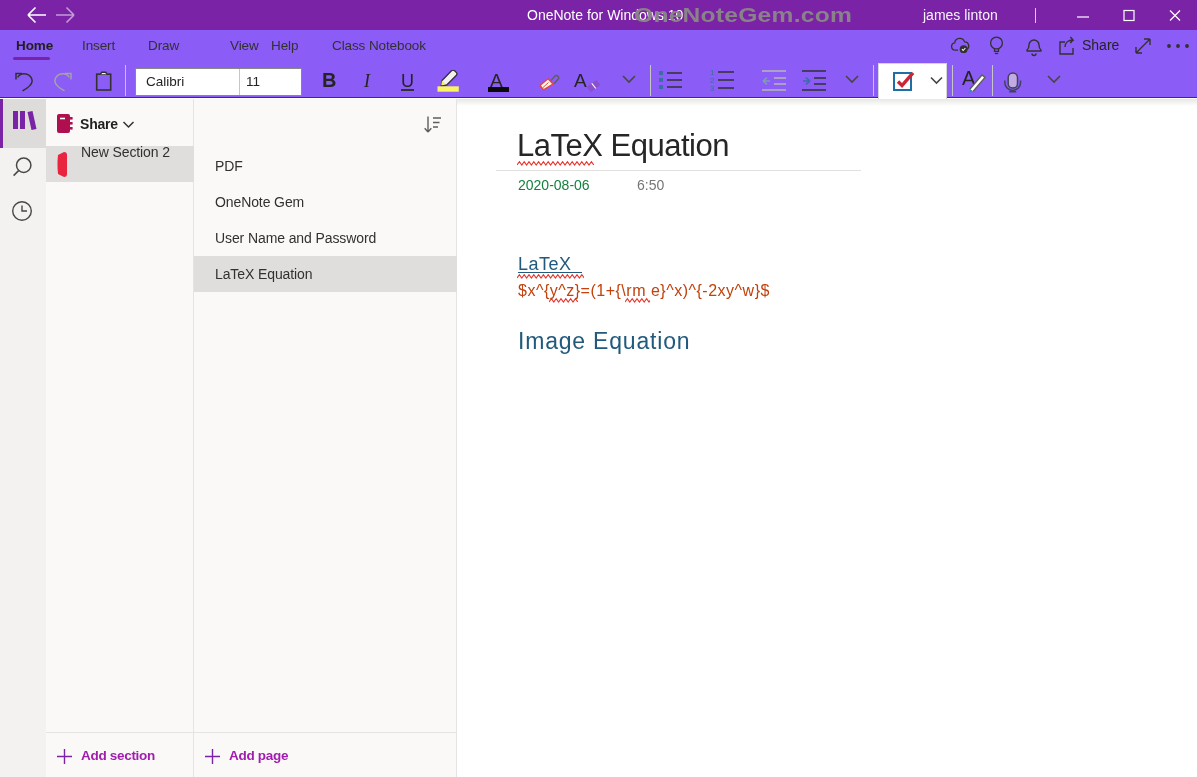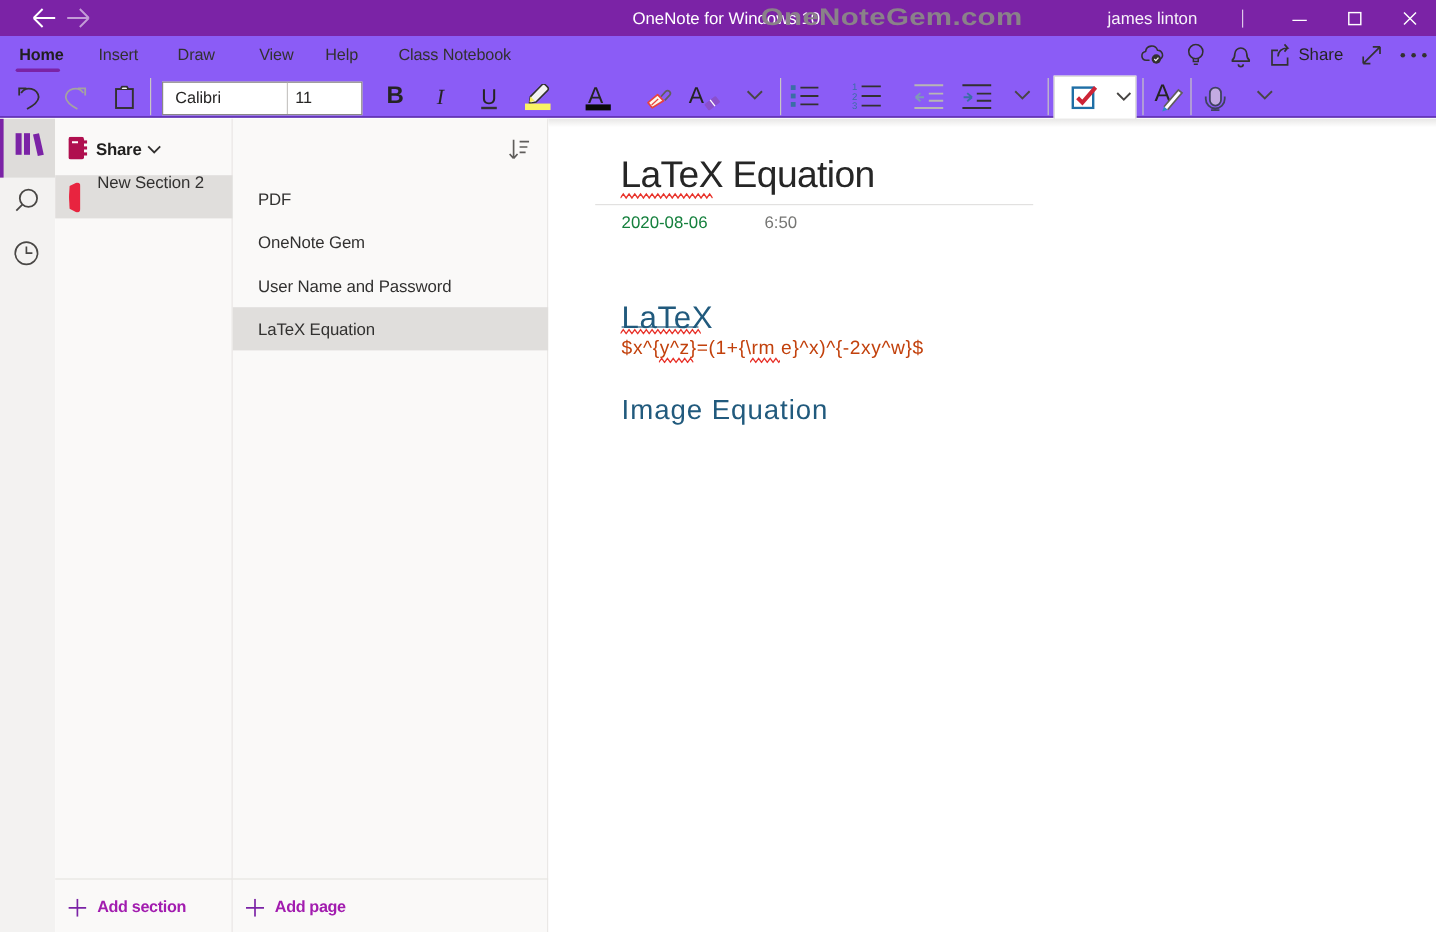--- a/index.html
+++ b/index.html
@@ -54,21 +54,21 @@
     <svg class="abs" style="left:1164px;top:9px" width="22" height="13" viewBox="0 0 22 13">
       <path d="M6 1.5 L16 11.5 M16 1.5 L6 11.5" stroke="#fff" stroke-width="1.2" fill="none"></path>
     </svg>
   </div>
 
   <div id="ribbon">
     <div class="tab" style="left:16px; font-weight:bold; color:#201f1e;">Home</div>
     <div class="abs" style="left:13px;top:27px;width:37px;height:3px;background:#7b23a6;border-radius:2px;"></div>
     <div class="tab" style="left:82px;">Insert</div>
     <div class="tab" style="left:148px;">Draw</div>
-    <div class="tab" style="left:216px;text-align:center;">View</div>
+    <div class="tab" style="left:230px;text-align:center;">View</div>
     <div class="tab" style="left:271px;">Help</div>
     <div class="tab" style="left:332px;">Class Notebook</div>
 
     <svg class="abs" style="left:950px;top:7px" width="22" height="18" viewBox="0 0 22 18">
       <path d="M7.5 13.2 H5.2 a3.7 3.7 0 0 1 -0.5 -7.35 A5.1 5.1 0 0 1 14.6 4.9 a4 4 0 0 1 2.4 7.3" stroke="#323130" stroke-width="1.3" fill="none" stroke-linecap="round"></path>
       <circle cx="13.6" cy="12.2" r="3.9" fill="#323130"></circle>
       <path d="M11.9 12.2 l1.3 1.3 l2.2 -2.5" stroke="#f3f2f1" stroke-width="1.1" fill="none"></path>
     </svg>
     <svg class="abs" style="left:989px;top:6px" width="16" height="19" viewBox="0 0 16 19">
       <circle cx="7.5" cy="7" r="5.9" stroke="#323130" stroke-width="1.3" fill="none"></circle>
@@ -275,21 +275,21 @@
     <div id="content">
       <div class="abs" style="left:0;top:0;width:740px;height:7px;background:linear-gradient(#e8e7e6,#ffffff);"></div>
       <div class="abs" style="left:60px;top:29px;font-size:31px;font-weight:300;color:#262626;letter-spacing:-0.5px;">LaTeX Equation</div>
       <svg class="abs" style="left:60px;top:60.5px" width="77" height="6" viewBox="0 0 77 6">
         <path d="M0 5.0 l2.4 -3.4 l2.4 3.4 l2.4 -3.4 l2.4 3.4 l2.4 -3.4 l2.4 3.4 l2.4 -3.4 l2.4 3.4 l2.4 -3.4 l2.4 3.4 l2.4 -3.4 l2.4 3.4 l2.4 -3.4 l2.4 3.4 l2.4 -3.4 l2.4 3.4 l2.4 -3.4 l2.4 3.4 l2.4 -3.4 l2.4 3.4 l2.4 -3.4 l2.4 3.4 l2.4 -3.4 l2.4 3.4 l2.4 -3.4 l2.4 3.4 l2.4 -3.4 l2.4 3.4 l2.4 -3.4 l2.4 3.4 l2.4 -3.4 l2.4 3.4" stroke="#e8322a" stroke-width="1.1" fill="none"></path>
       </svg>
       <div class="abs" style="left:39px;top:71px;width:365px;height:1px;background:#e2e1e0;"></div>
       <div class="abs" style="left:61px;top:78px;font-size:14px;color:#15803d;">2020-08-06</div>
       <div class="abs" style="left:180px;top:78px;font-size:14px;color:#767674;">6:50</div>
 
-      <div class="abs" style="left:61px;top:154px;font-size:26px;letter-spacing:0.5px;color:#215a7d;line-height:22px;">LaTeX</div>
+      <div class="abs" style="left:61px;top:154px;font-size:18px;letter-spacing:0.5px;color:#215a7d;line-height:22px;">LaTeX</div>
       <div class="abs" style="left:61px;top:172.5px;width:64px;height:1.5px;background:#215a7d;"></div>
       <svg class="abs" style="left:60px;top:173.5px" width="67" height="6" viewBox="0 0 67 6">
         <path d="M0 5.0 l2.4 -3.4 l2.4 3.4 l2.4 -3.4 l2.4 3.4 l2.4 -3.4 l2.4 3.4 l2.4 -3.4 l2.4 3.4 l2.4 -3.4 l2.4 3.4 l2.4 -3.4 l2.4 3.4 l2.4 -3.4 l2.4 3.4 l2.4 -3.4 l2.4 3.4 l2.4 -3.4 l2.4 3.4 l2.4 -3.4 l2.4 3.4 l2.4 -3.4 l2.4 3.4 l2.4 -3.4 l2.4 3.4 l2.4 -3.4 l2.4 3.4 l2.4 -3.4 l2.4 3.4" stroke="#e8322a" stroke-width="1.1" fill="none"></path>
       </svg>
 
       <div class="abs" style="left:61px;top:183px;font-size:16px;letter-spacing:0.5px;color:#c2410c;" id="eqline">$x^{<span id="s1">y^z</span>}=(1+{\<span id="s2">rm</span> e}^x)^{-2xy^w}$</div>
       <svg class="abs" style="left:92px;top:197.5px" width="29" height="6" viewBox="0 0 29 6">
         <path d="M0 5.0 l2.4 -3.4 l2.4 3.4 l2.4 -3.4 l2.4 3.4 l2.4 -3.4 l2.4 3.4 l2.4 -3.4 l2.4 3.4 l2.4 -3.4 l2.4 3.4 l2.4 -3.4 l2.4 3.4" stroke="#e8322a" stroke-width="1.1" fill="none"></path>
       </svg>
       <svg class="abs" style="left:168px;top:197.5px" width="25" height="6" viewBox="0 0 25 6">

